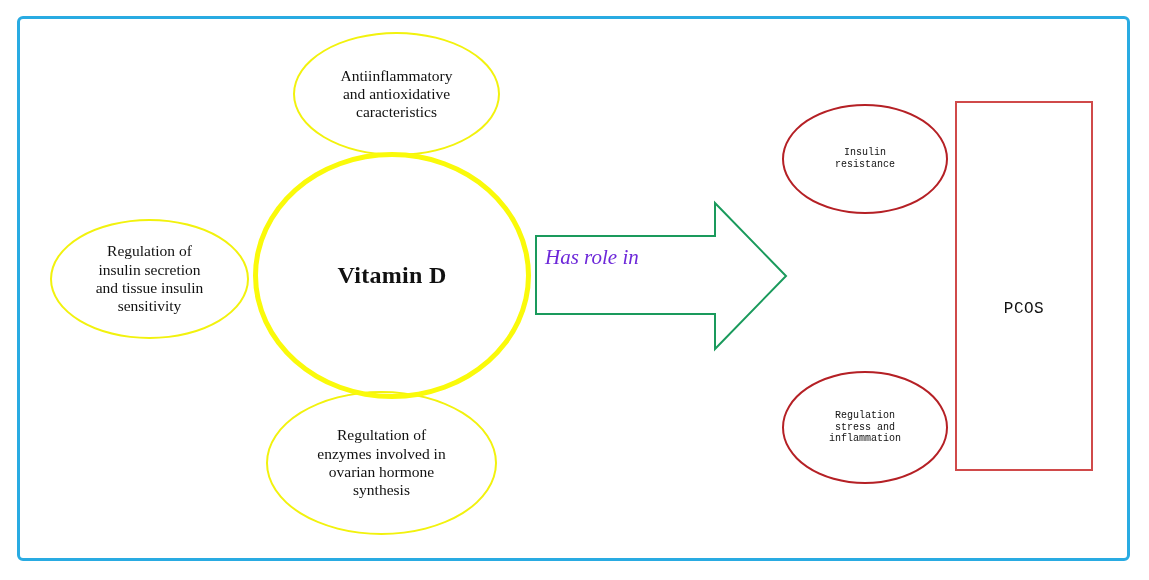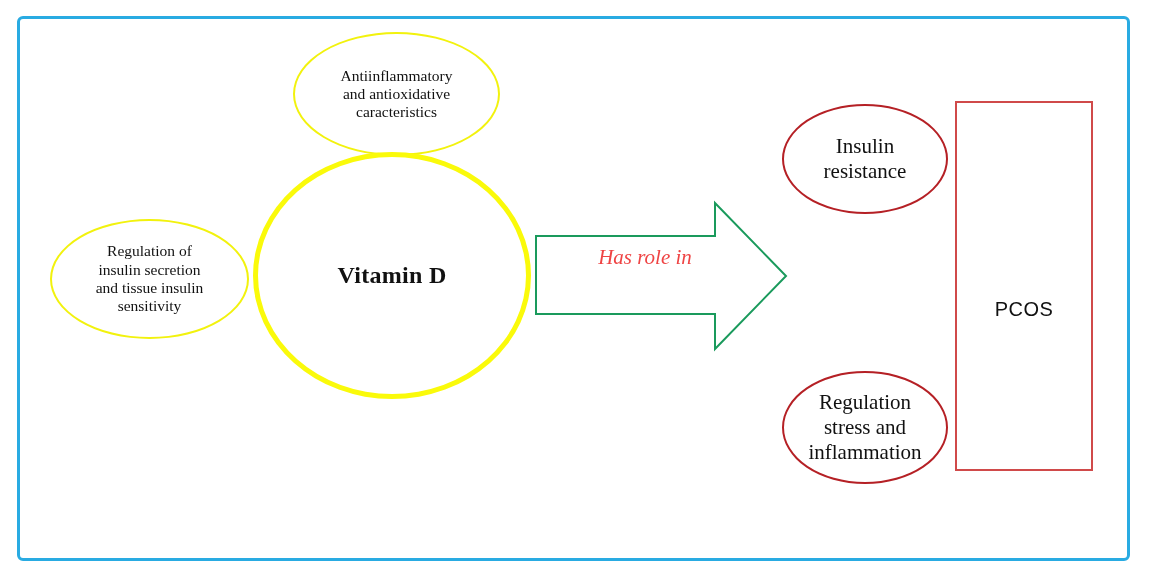--- a/index.html
+++ b/index.html
@@ -65,30 +65,30 @@
     font-weight: bold;
     font-family: "Liberation Serif", "DejaVu Serif", serif;
     letter-spacing: 0.3px;
   }
   
   .ellipse-red {
     border: 2px solid #B52025;
     border-radius: 50%;
   }
   .ellipse-red .label {
-    font-size: 21px;
-    font-family: Liberation Serif, serif;
+    font-size: 10px;
+    font-family: Liberation Mono, monospace;
   }
   
   .rect-red {
     border: 2px solid #D04A4A;
   }
   .rect-red .label {
-    font-size: 20px;
-    font-family: Liberation Sans, sans-serif;
+    font-size: 16px;
+    font-family: Liberation Mono, monospace;
     letter-spacing: 0.5px;
     margin-top: 47px;
   }
   
   .arrow-wrap {
     position: absolute;
     left: 535px;
     top: 198px;
     width: 258px;
     height: 156px;
@@ -97,25 +97,25 @@
     display: block;
     width: 100%;
     height: 100%;
     overflow: visible;
   }
   .arrow-label {
     position: absolute;
     left: 545px;
     top: 245px;
     width: 200px;
-    text-align: center;
+    text-align: left;
     font-size: 21px;
     font-style: italic;
     font-family: "Liberation Serif", "DejaVu Serif", serif;
-    color: #ef4444;
+    color: #6d28d9;
   }
 </style>
 </head>
 <body>
 
 <div id="canvas">
 
   <div class="outer-frame"></div>
 
   <div class="shape ellipse-yellow" style="left:50px; top:219px; width:199px; height:120px;">
@@ -124,20 +124,26 @@
 and tissue insulin
 sensitivity</span>
   </div>
 
   <div class="shape ellipse-yellow" style="left:293px; top:32px; width:207px; height:124px;">
     <span class="label">Antiinflammatory
 and antioxidative
 caracteristics</span>
   </div>
 
+  <div class="shape ellipse-yellow" style="left:266px; top:391px; width:231px; height:144px;">
+    <span class="label">Regultation of
+enzymes involved in
+ovarian hormone
+synthesis</span>
+  </div>
 
   <div class="shape circle-main" style="left:253px; top:152px; width:278px; height:247px;">
     <span class="label">Vitamin D</span>
   </div>
 
   <div class="arrow-wrap">
     <svg viewBox="0 0 258 156" preserveAspectRatio="none">
       <polygon points="1,38 180,38 180,5 251,78 180,151 180,116 1,116" fill="none" stroke="#1A9A5C" stroke-width="2" stroke-linejoin="miter"></polygon>
     </svg>
   </div>

